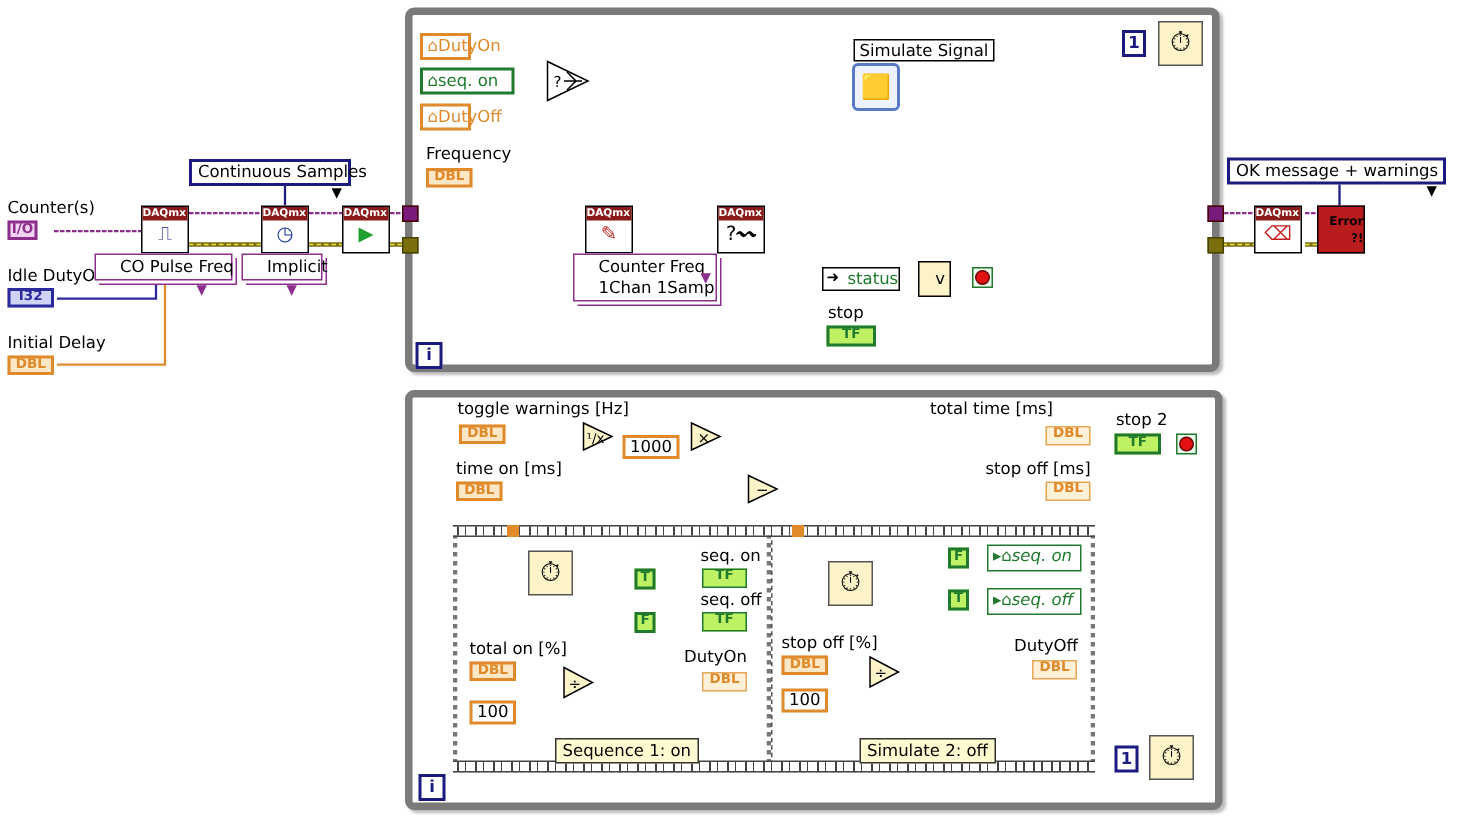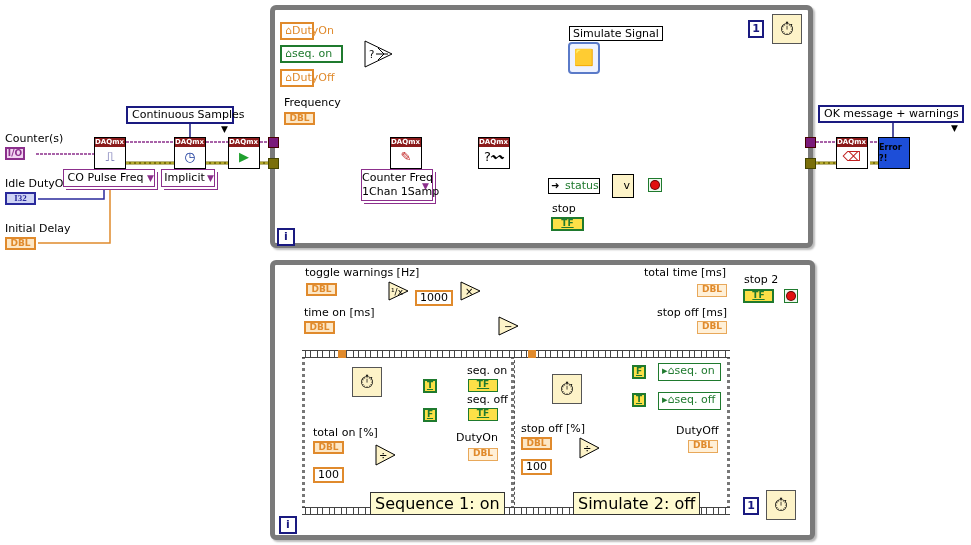--- a/index.html
+++ b/index.html
@@ -4,37 +4,37 @@
 <style>
   html, body { margin:0; padding:0; background:#fff; }
   body { width:971px; height:545px; position:relative; overflow:hidden; font-family:"DejaVu Sans", sans-serif; }
   .abs { position:absolute; }
   .lbl { position:absolute; font-size:11px; color:#000; white-space:nowrap; font-family:"DejaVu Sans", sans-serif; }
   .loop { position:absolute; border:5px solid #7a7a7a; border-radius:6px; background:#fff; box-sizing:border-box; box-shadow:2px 2px 2px #bbb; }
   .iter { position:absolute; width:14px; height:14px; border:2px solid #1a1a80; background:#fff; color:#1a1a80; font-size:11px; font-weight:bold; text-align:center; line-height:14px; font-family:"DejaVu Sans", sans-serif; }
   .term { position:absolute; height:13px; box-sizing:border-box; border:2px solid; font-size:9px; font-weight:bold; line-height:9px; text-align:center; font-family:"DejaVu Sans", sans-serif; }
   .t-dbl { border-color:#e08a2c; background:#fde7c6; color:#e08a2c; }
   .t-dbl-ind { border-color:#e8a85a; background:#fff0d8; color:#e08a2c; border-width:1px; }
-  .t-tf { border-color:#1f7a2e; background:#fde047; color:#1f7a2e;text-decoration:underline; }
-  .t-i32 { border-color:#2a2a9c; background:#cfd4f5; color:#2a2a9c;font-family:Liberation Serif, serif; }
+  .t-tf { border-color:#1f7a2e; background:#bef264; color:#1f7a2e; }
+  .t-i32 { border-color:#2a2a9c; background:#cfd4f5; color:#2a2a9c; }
   .t-io { border-color:#8c2f8c; background:#f2d4f2; color:#8c2f8c; }
   .const { position:absolute; height:16px; box-sizing:border-box; border:2px solid #e08a2c; background:#fff; font-size:11px; line-height:12px; padding:0 3px; color:#000; font-family:"DejaVu Sans", sans-serif; }
   .enum { position:absolute; height:18px; box-sizing:border-box; border:1px solid #1a1a80; border-width:2px; background:#fff; font-size:11px; line-height:14px; padding:0 4px; color:#000; font-family:"DejaVu Sans", sans-serif; white-space:nowrap; }
-  .ring { position:absolute; box-sizing:border-box; border:1px solid #8c2f8c; background:#fff; font-size:11px; padding:0 0; color:#000; font-family:"DejaVu Sans", sans-serif; white-space:nowrap; box-shadow:2px 2px 0 #fff, 3px 3px 0 #8c2f8c;text-align:center; }
+  .ring { position:absolute; box-sizing:border-box; border:1px solid #8c2f8c; background:#fff; font-size:11px; padding:0 16px; color:#000; font-family:"DejaVu Sans", sans-serif; white-space:nowrap; box-shadow:2px 2px 0 #fff, 3px 3px 0 #8c2f8c;text-align:center; }
   .local { position:absolute; height:18px; box-sizing:border-box; border:2px solid; background:#fff; font-size:11px; line-height:14px; padding:0 3px; font-family:"DejaVu Sans", sans-serif; white-space:nowrap; }
   .loc-or { border-color:#e08a2c; color:#e08a2c; }
   .loc-gr { border-color:#1f7a2e; color:#1f7a2e; }
-  .loc-gr-w { border-color:#1f7a2e; color:#1f7a2e; border-width:1px; }
+  .loc-gr-w { border-color:#1f7a2e; color:#1f7a2e; border-width:1px;font-style:italic; }
   .vi { position:absolute; width:32px; height:32px; box-sizing:border-box; border:1px solid #000; background:#fff; }
   .vi .hdr { position:absolute; left:0; top:0; right:0; height:9px; background:#8b1a1a; color:#fff; font-size:7px; line-height:9px; font-weight:bold; font-family:"DejaVu Sans", sans-serif; }
   .vi .glyph { position:absolute; left:0; right:0; top:10px; text-align:center; font-size:13px; line-height:18px; }
   .wait { position:absolute; width:30px; height:30px; box-sizing:border-box; border:1px solid #555; background:#fdf3c8; text-align:center; font-size:18px; line-height:28px; }
   .seqframe { position:absolute; box-sizing:border-box; background:#fff; border:6px solid #c8c8c8; }
   .film { position:absolute; height:8px; background-image:repeating-linear-gradient(90deg, #fff 0 3px, #444 3px 4px, #fff 4px 8px, #444 8px 9px, #fff 9px 12px); border-top:1px solid #444; border-bottom:1px solid #444; box-sizing:border-box; }
-  .seqlabel { position:absolute; background:#fffbd0; border:1px solid #333; font-size:16px; padding:1px 4px; font-family:"DejaVu Sans", sans-serif; }
+  .seqlabel { position:absolute; background:#fffbd0; border:1px solid #333; font-size:11px; padding:1px 4px; font-family:"DejaVu Sans", sans-serif; }
   .prim { position:absolute; }
   .stopbtn { position:absolute; width:14px; height:14px; box-sizing:border-box; border:1px solid #1f7a2e; background:#eef8ee; }
   .stopbtn::after { content:""; position:absolute; left:2px; top:2px; width:8px; height:8px; border-radius:50%; background:#e21010; box-shadow:0 0 0 1px #600; }
 </style>
 </head>
 <body>
 
 <svg class="abs" style="left:0;top:0" width="971" height="545">
 
   <path d="M36 154 H94 M126 142 H174 M206 142 H228 M260 142 H838 M870 142 H880" stroke="#8c2f8c" stroke-width="1.5" stroke-dasharray="3 1" fill="none"></path>
@@ -118,21 +118,21 @@
 <div class="abs" style="left:569px;top:26px;background:#fff;border:1px solid #000;font-size:11px;padding:0 3px;font-family:'DejaVu Sans',sans-serif">Simulate Signal</div>
 <div class="abs" style="left:568px;top:42px;width:32px;height:32px;border:2px solid #5a7ac8;border-radius:4px;background:#eef2ff;box-sizing:border-box;text-align:center;font-size:16px;line-height:28px"><span>🟨</span></div>
 
 <div class="iter" style="left:748px;top:20px;width:12px">1</div>
 <div class="wait" style="left:772px;top:14px"><span>⏱</span></div>
 
 <div class="vi" style="left:390px;top:137px">
     <div class="hdr">DAQmx</div>
     <div class="glyph" style="color:#c02020">✎</div>
   </div>
-<div class="ring" style="left:361px;top:169px;width:72px;height:32px;line-height:14px;padding-top:1px">
+<div class="ring" style="left:382px;top:169px;width:96px;height:32px;line-height:14px;padding-top:1px">
     <div>Counter Freq</div>
     <div>1Chan 1Samp</div>
     <span class="abs" style="right:3px;top:9px;font-size:9px;color:#8c2f8c">▼</span>
   </div>
 
 <div class="vi" style="left:478px;top:137px">
     <div class="hdr">DAQmx</div>
     <div class="glyph" style="color:#000">?〰</div>
   </div>
 
@@ -144,21 +144,21 @@
 <div class="term t-tf" style="left:551px;top:217px;width:33px;height:14px">TF</div>
 <div class="abs" style="left:612px;top:174px;width:22px;height:24px;border:1px solid #000;background:#fdf3c8;box-sizing:border-box;font-size:11px;text-align:right;padding-right:3px;line-height:22px"><span>v</span></div>
 <div class="stopbtn" style="left:648px;top:178px"></div>
 <div class="iter" style="left:277px;top:228px">i</div>
 
 <div class="enum" style="left:818px;top:105px;width:146px"><span>OK message + warnings</span> <span style="float:right;font-size:9px">▼</span></div>
 <div class="vi" style="left:836px;top:137px">
     <div class="hdr">DAQmx</div>
     <div class="glyph" style="color:#c02020">⌫</div>
   </div>
-<div class="abs" style="left:878px;top:137px;width:32px;height:32px;border:1px solid #000;background:#1d4ed8;box-sizing:border-box;font-size:8px;text-align:left;line-height:11px;padding-top:4px;font-weight:bold;font-family:'DejaVu Sans',sans-serif"><span>Error ?!</span></div>
+<div class="abs" style="left:878px;top:137px;width:32px;height:32px;border:1px solid #000;background:#b91c1c;box-sizing:border-box;font-size:8px;text-align:right;line-height:11px;padding-top:4px;font-weight:bold;font-family:'DejaVu Sans',sans-serif"><span>Error ?!</span></div>
 
 <div class="loop" style="left:270px;top:260px;width:545px;height:280px"></div>
 
 <div class="lbl" style="left:305px;top:266px">toggle warnings [Hz]</div>
 <div class="term t-dbl" style="left:306px;top:283px;width:31px">DBL</div>
 <svg class="prim" style="left:388px;top:281px" width="22" height="20">
     <polygon points="1,1 20,10 1,19" fill="#fdf3c8" stroke="#000"></polygon>
     <text x="3" y="14" font-size="9" font-family="DejaVu Sans, sans-serif">¹/x</text>
   </svg>
 <div class="const" style="left:415px;top:290px">1000</div>
@@ -166,21 +166,21 @@
     <polygon points="1,1 20,10 1,19" fill="#fdf3c8" stroke="#000"></polygon>
     <text x="5" y="14" font-size="10" font-family="DejaVu Sans, sans-serif">×</text>
   </svg>
 <div class="lbl" style="left:304px;top:306px">time on [ms]</div>
 <div class="term t-dbl" style="left:304px;top:321px;width:31px">DBL</div>
 <svg class="prim" style="left:498px;top:316px" width="22" height="20">
     <polygon points="1,1 20,10 1,19" fill="#fdf3c8" stroke="#000"></polygon>
     <text x="6" y="14" font-size="10" font-family="DejaVu Sans, sans-serif">−</text>
   </svg>
 
-<div class="lbl" style="left:644px;top:266px">total time [ms]</div>
+<div class="lbl" style="left:620px;top:266px">total time [ms]</div>
 <div class="term t-dbl-ind" style="left:697px;top:284px;width:30px">DBL</div>
 <div class="lbl" style="left:657px;top:306px">stop off [ms]</div>
 <div class="term t-dbl-ind" style="left:697px;top:321px;width:30px">DBL</div>
 
 <div class="lbl" style="left:744px;top:273px">stop 2</div>
 <div class="term t-tf" style="left:743px;top:289px;width:31px;height:14px">TF</div>
 <div class="stopbtn" style="left:784px;top:289px"></div>
 
 <div class="seqframe" style="left:302px;top:350px;width:212px;height:165px;border:1px dashed #555;border-left:3px dotted #777;border-right:3px dotted #777"></div>
 <div class="seqframe" style="left:514px;top:350px;width:216px;height:165px;border:1px dashed #555;border-right:3px dotted #777"></div>

